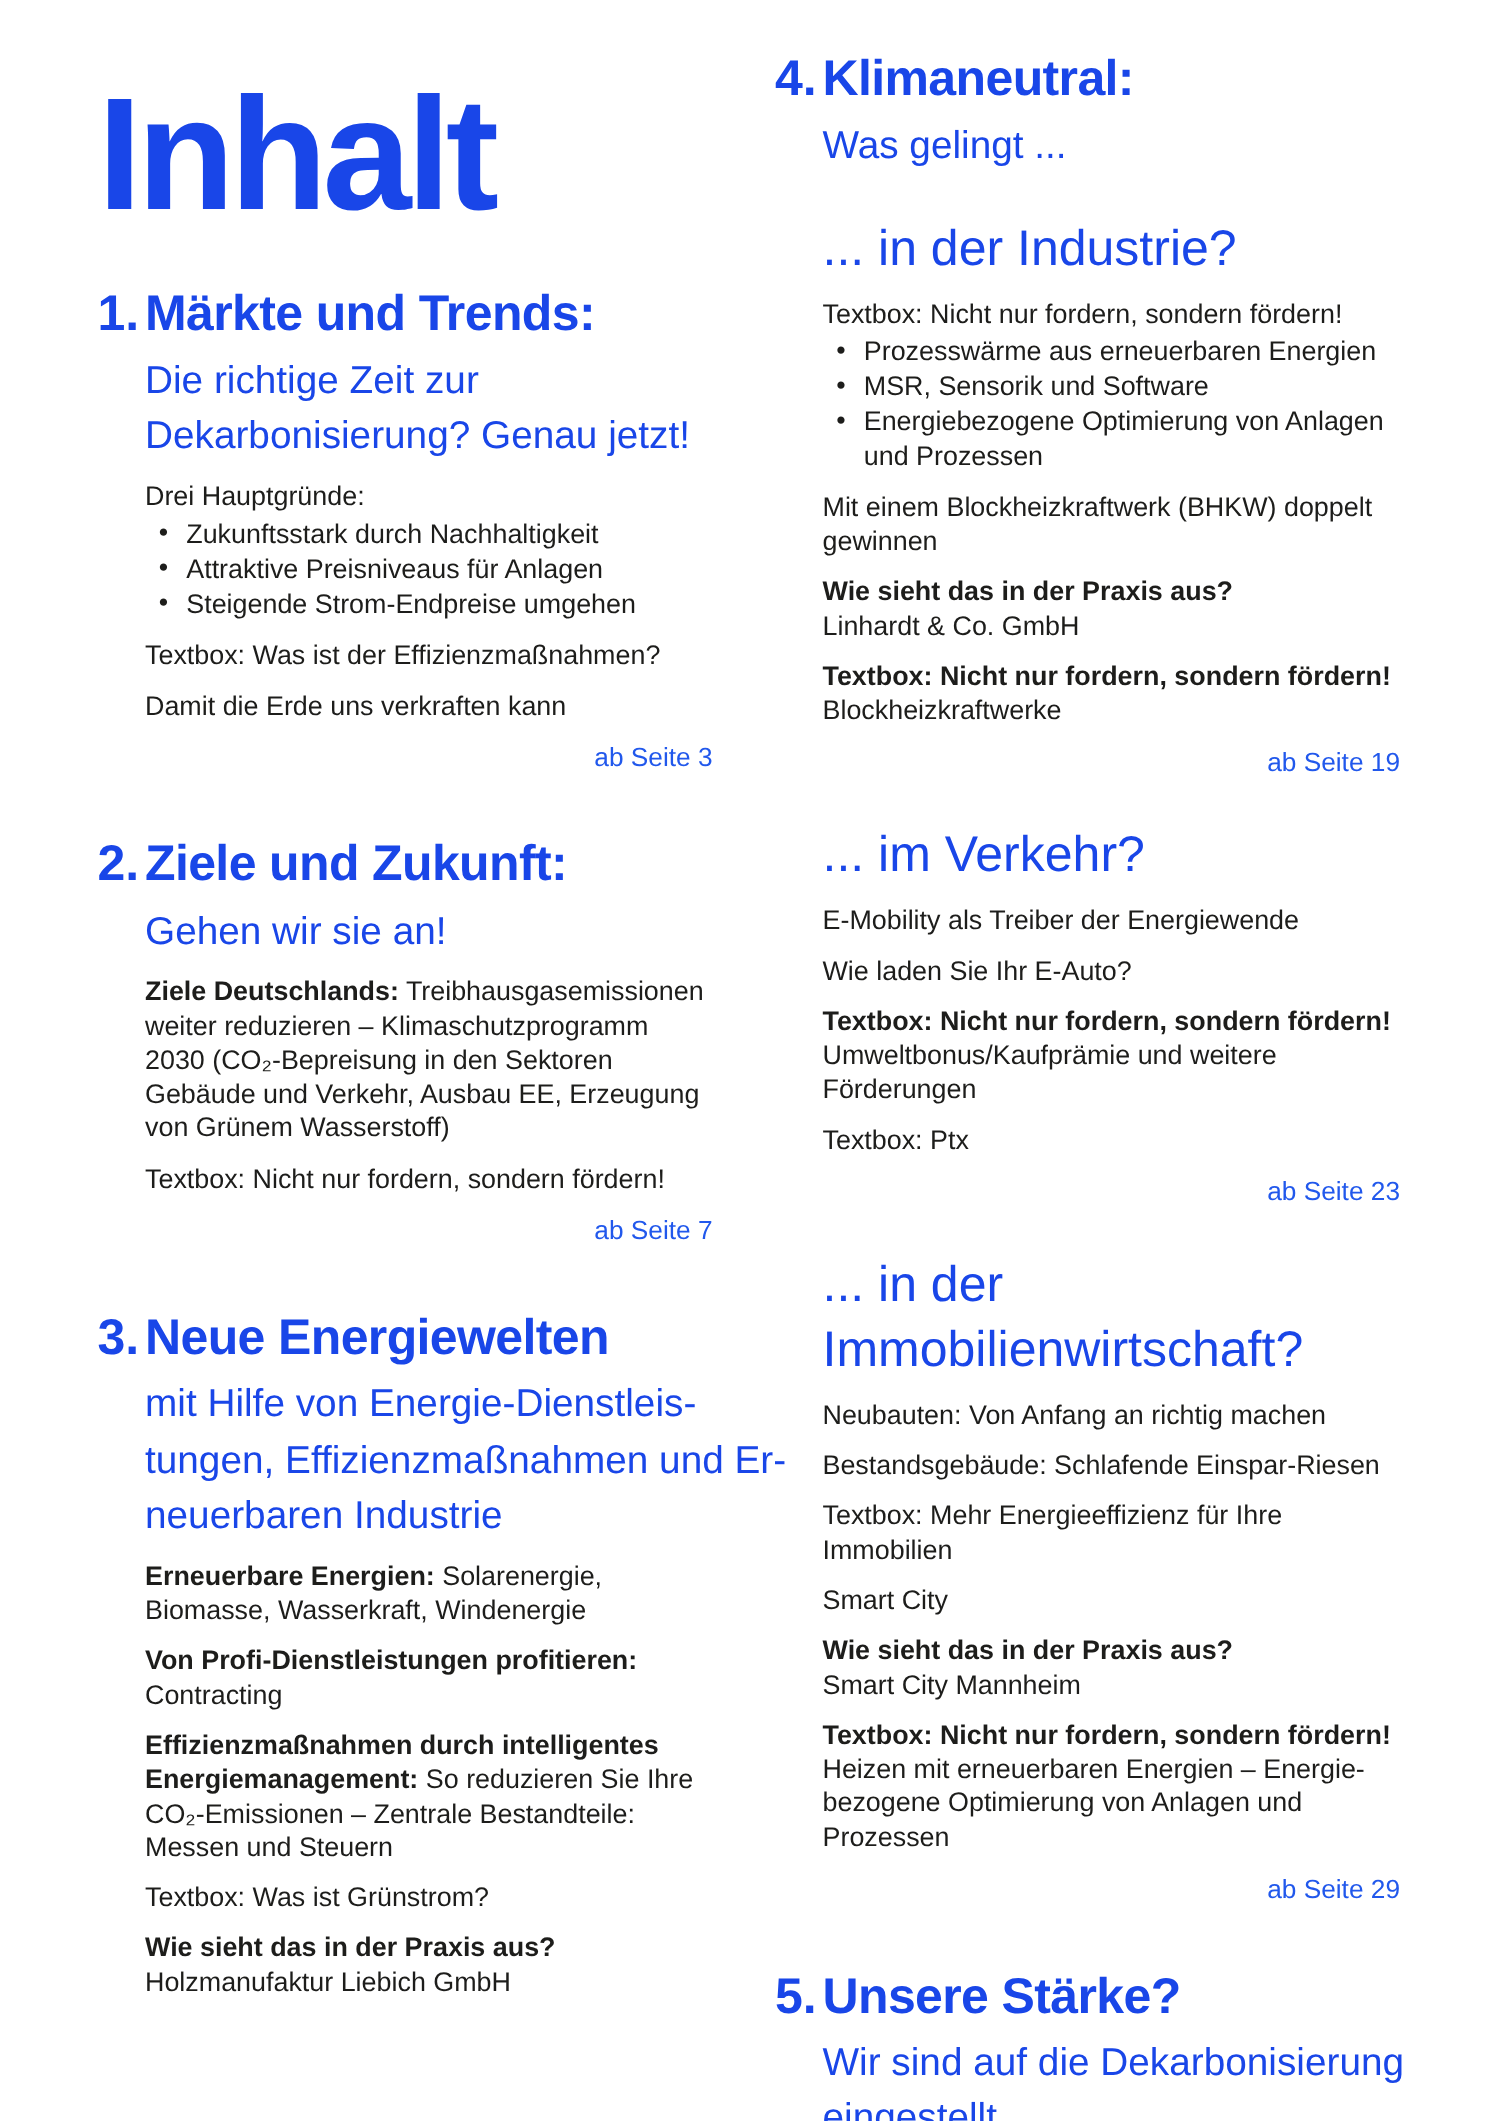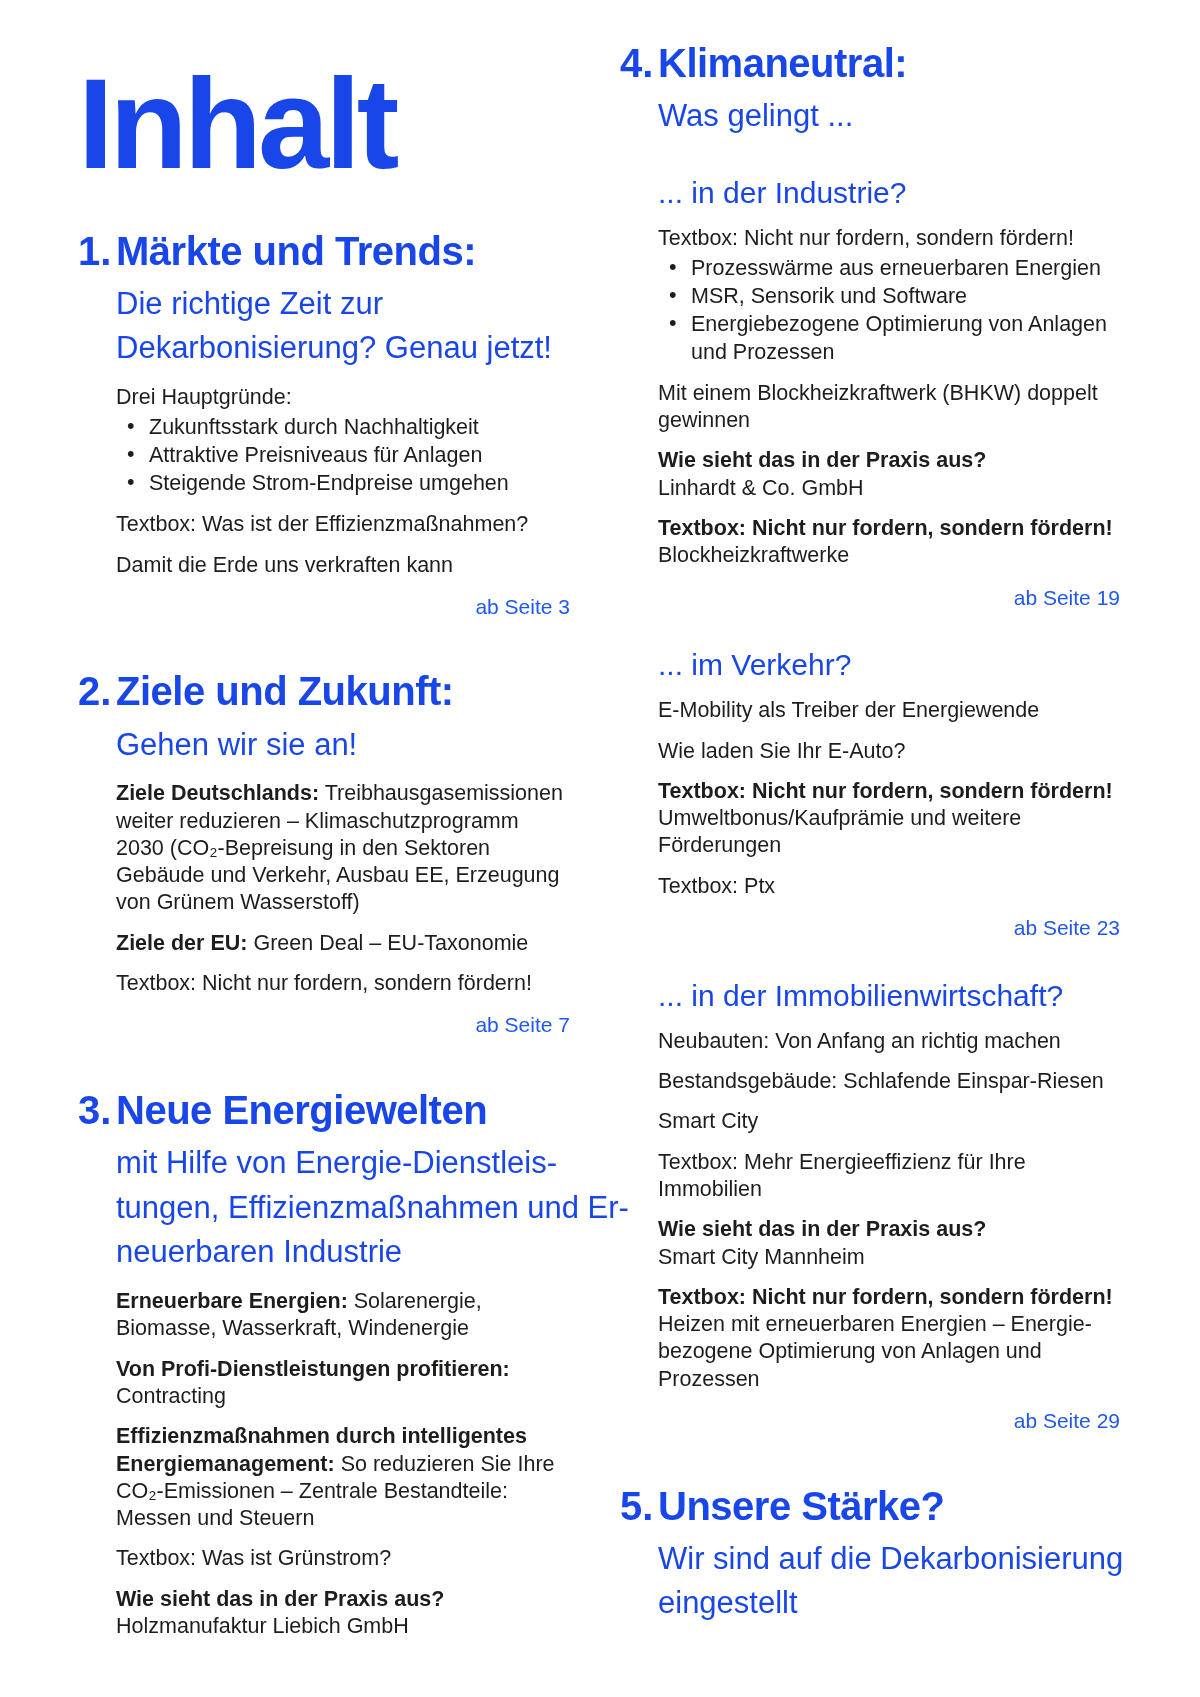--- a/index.html
+++ b/index.html
@@ -34,21 +34,21 @@
   .sec-title{
     margin:0;font-size:40px;font-weight:bold;color:var(--accent);line-height:1.18;
     letter-spacing:-0.5px;
   }
   .sec-body{margin-left:38px;}
   .sec-sub{font-size:31px;color:var(--accent);line-height:1.44;margin:7px 0 12px 0;}
   .sub-line{white-space:nowrap;}
 
   h3.subhead{
     margin:34px 0 10px 0;
-    font-size:30px;font-weight:normal;color:var(--accent);line-height:1.3;
+    font-size:40px;font-weight:normal;color:var(--accent);line-height:1.3;
   }
 
   p.b{margin:13px 0 0 0;font-size:21.5px;line-height:1.27;}
   p.b strong{font-weight:bold;}
   p.boldplus strong{display:block;}
   p.boldplus span{display:block;}
 
   ul.bullets{margin:3px 0 0 0;padding:0;list-style:none;}
   ul.bullets li{
     position:relative;padding-left:33px;
@@ -91,21 +91,20 @@
       <section class="section">
         <div class="sec-head">
           <span class="sec-num">2.</span>
           <h2 class="sec-title">Ziele und Zukunft:</h2>
         </div>
         <div class="sec-body">
           <div class="sec-sub">
             <div class="sub-line">Gehen wir sie an!</div>
           </div>
           <p class="b"><strong>Ziele Deutschlands:</strong> <span>Treibhausgasemissionen weiter reduzieren – Klimaschutzprogramm 2030 (CO₂-Bepreisung in den Sektoren Gebäude und Verkehr, Ausbau EE, Erzeugung von Grünem Wasserstoff)</span></p>
-          <p class="b"><strong>Ziele der EU:</strong> <span>Green Deal – EU-Taxonomie</span></p>
           <p class="b bold">Textbox: Nicht nur fordern, sondern fördern!</p>
           <p class="b link">ab Seite 7</p>
         </div>
       </section>
       <section class="section">
         <div class="sec-head">
           <span class="sec-num">3.</span>
           <h2 class="sec-title">Neue Energiewelten</h2>
         </div>
         <div class="sec-body">
@@ -160,22 +159,22 @@
           <p class="b bold">Wie laden Sie Ihr E-Auto?</p>
           <p class="b boldplus">
             <strong>Textbox: Nicht nur fordern, sondern fördern!</strong>
             <span>Umweltbonus/Kaufprämie und weitere Förderungen</span>
           </p>
           <p class="b bold">Textbox: Ptx</p>
           <p class="b link">ab Seite 23</p>
           <h3 class="subhead">... in der Immobilienwirtschaft?</h3>
           <p class="b bold">Neubauten: Von Anfang an richtig machen</p>
           <p class="b bold">Bestandsgebäude: Schlafende Einspar-Riesen</p>
+          <p class="b bold">Textbox: Mehr Energieeffizienz für Ihre Immobilien</p>
           <p class="b bold">Smart City</p>
-          <p class="b bold">Textbox: Mehr Energieeffizienz für Ihre Immobilien</p>
           <p class="b boldplus">
             <strong>Wie sieht das in der Praxis aus?</strong>
             <span>Smart City Mannheim</span>
           </p>
           <p class="b boldplus">
             <strong>Textbox: Nicht nur fordern, sondern fördern!</strong>
             <span>Heizen mit erneuerbaren Energien – Energie-bezogene Optimierung von Anlagen und Prozessen</span>
           </p>
           <p class="b link">ab Seite 29</p>
         </div>

